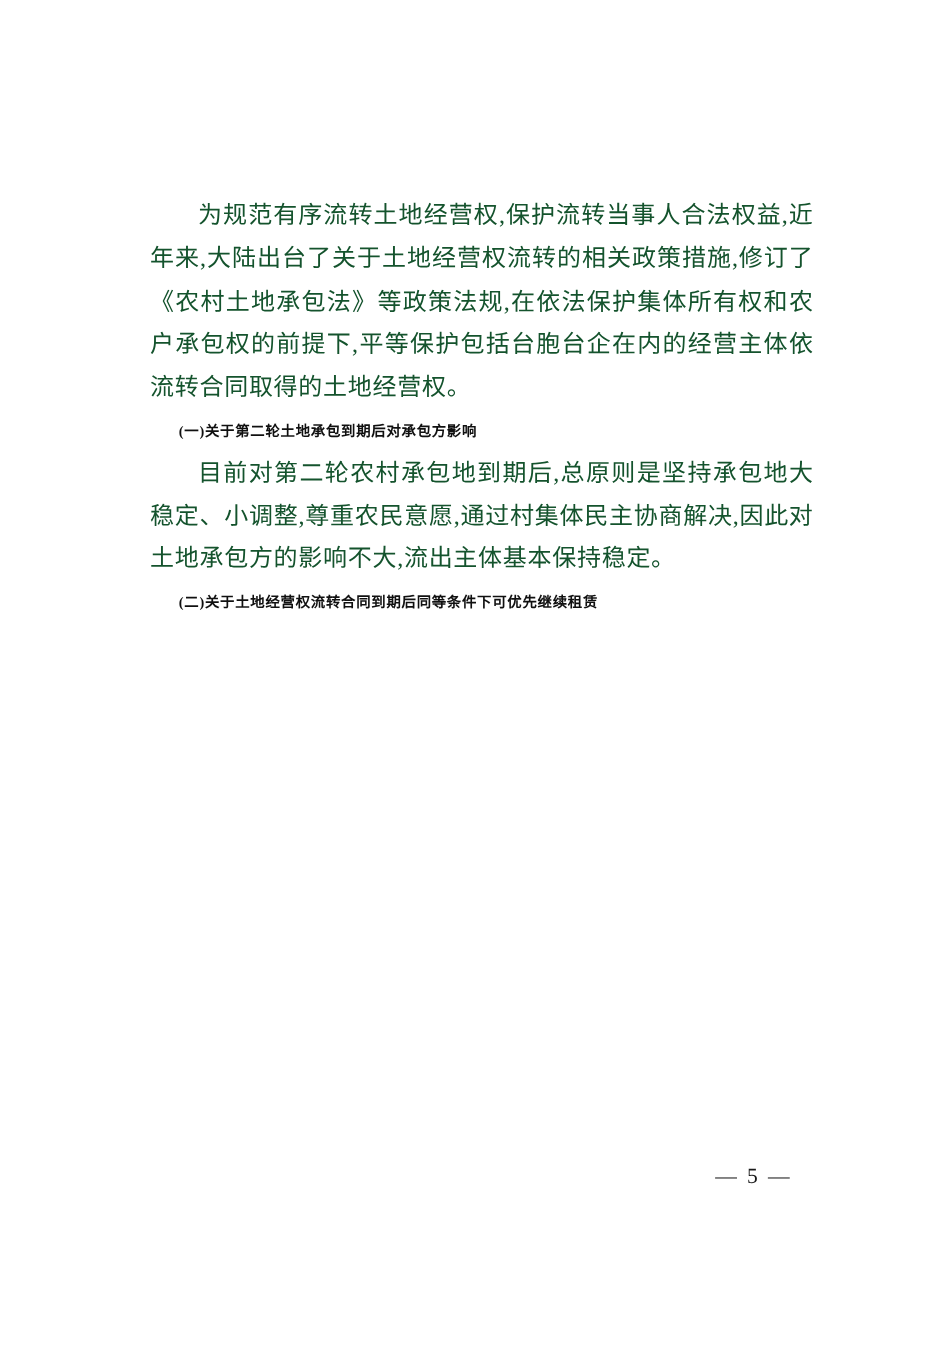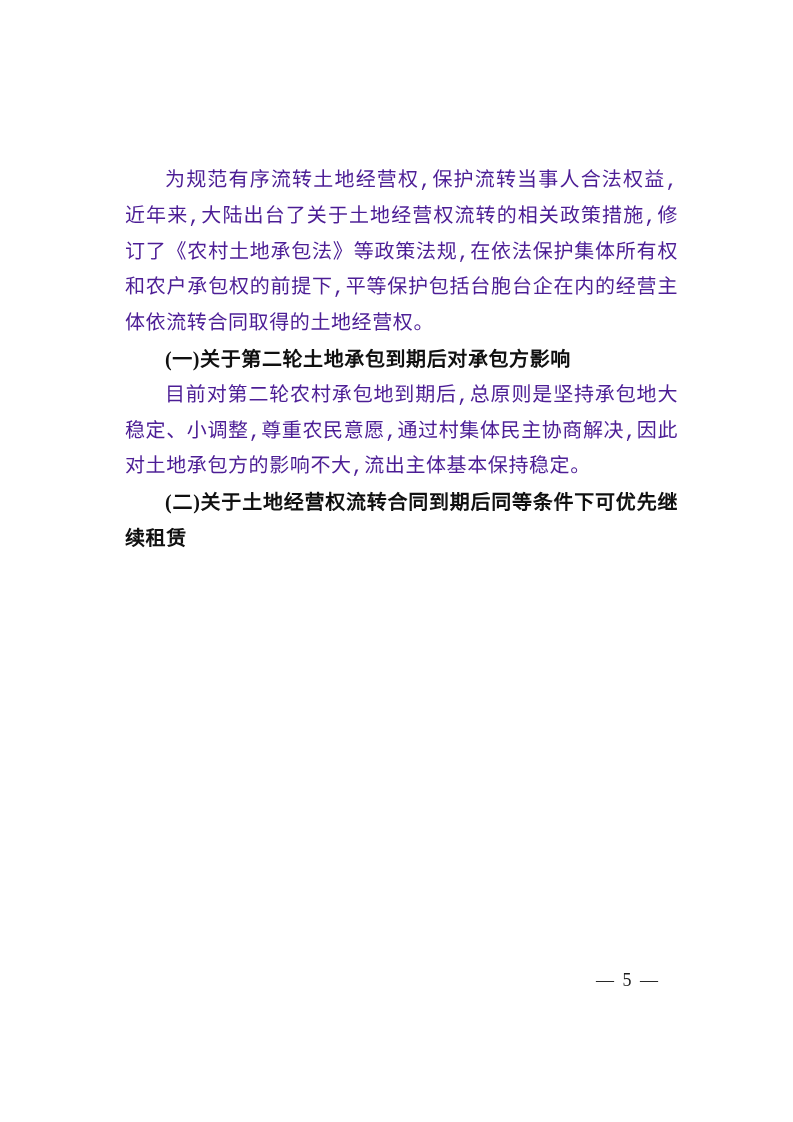--- a/index.html
+++ b/index.html
@@ -31,35 +31,35 @@
     font-size: 21px;
     line-height: 35.8px;
     letter-spacing: 0.3px;
     text-indent: 2em;
     color: #0f0f0f;
   }
   .doc-h2 {
     margin: 0;
     font-family: "Liberation Serif", serif;
     font-weight: 700;
-    font-size: 20px;
+    font-size: 12px;
     line-height: 35.8px;
     letter-spacing: 0.6px;
     text-indent: 2em;
     color: #101010;
   }
   .doc-p {
     margin: 0;
-    font-family: Liberation Mono, monospace;
+    font-family: Liberation Serif, serif;
     font-weight: 400;
     font-size: 20px;
     line-height: 35.8px;
     letter-spacing: 0.6px;
     text-indent: 2em;
-    color: #4c1d95;
+    color: #14532d;
   }
   .page-number {
     position: absolute;
     top: 970px;
     right: 133px;
     font-family: "Liberation Serif", serif;
     font-size: 18px;
     letter-spacing: 2px;
     color: #1a1a1a;
     white-space: pre;

